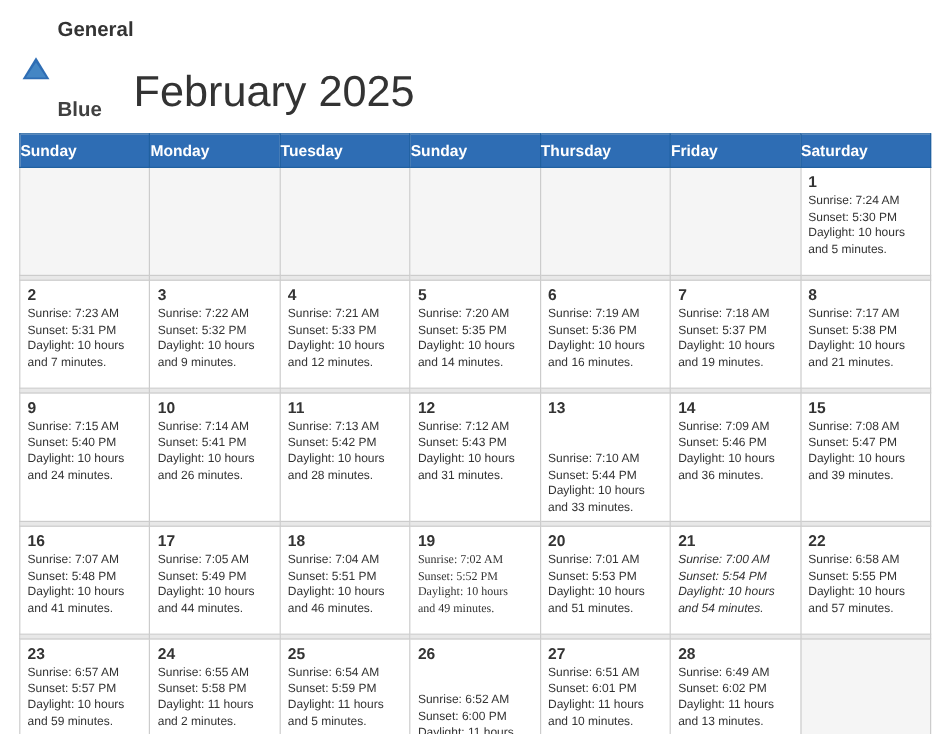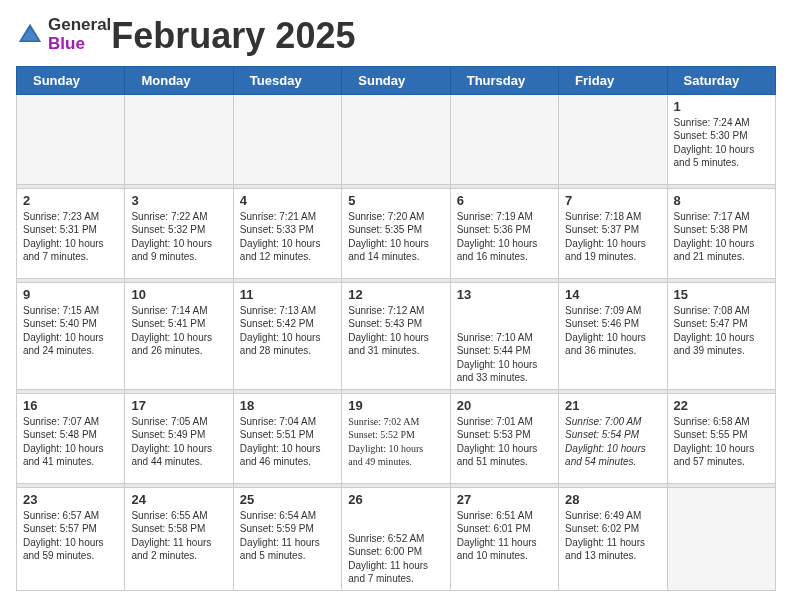--- a/index.html
+++ b/index.html
@@ -27,48 +27,50 @@
       line-height: 1.1;
     }
     .logo-general {
       font-size: 17px;
       font-weight: bold;
       color: #333;
     }
     .logo-blue {
       font-size: 17px;
       font-weight: bold;
-      color: #a21caf;
+      color: #404040;
+      margin-top: 48px;
     }
     .logo-icon {
       width: 28px;
       height: 28px;
     }
     .title-block {
       text-align: right;
     }
     .month-title {
       font-size: 36px;
-      font-weight: bold;
+      font-weight: normal;
       color: #333;
       line-height: 1.1;
+      margin-top: 40px;
     }
     .location {
       font-size: 15px;
       color: #555;
     }
     .calendar {
       width: 100%;
       border-collapse: collapse;
       border: 1px solid #ccc;
     }
     .calendar th {
       background: #2e6db4;
       color: #fff;
-      padding: 6px 16px;
+      padding: 6px 0;
       font-size: 13px;
       font-weight: bold;
       text-align: left;
       border: 1px solid #2060a0;
     }
     .calendar td {
       vertical-align: top;
       border: 1px solid #ccc;
       padding: 4px 6px;
       width: calc(100% / 7);

